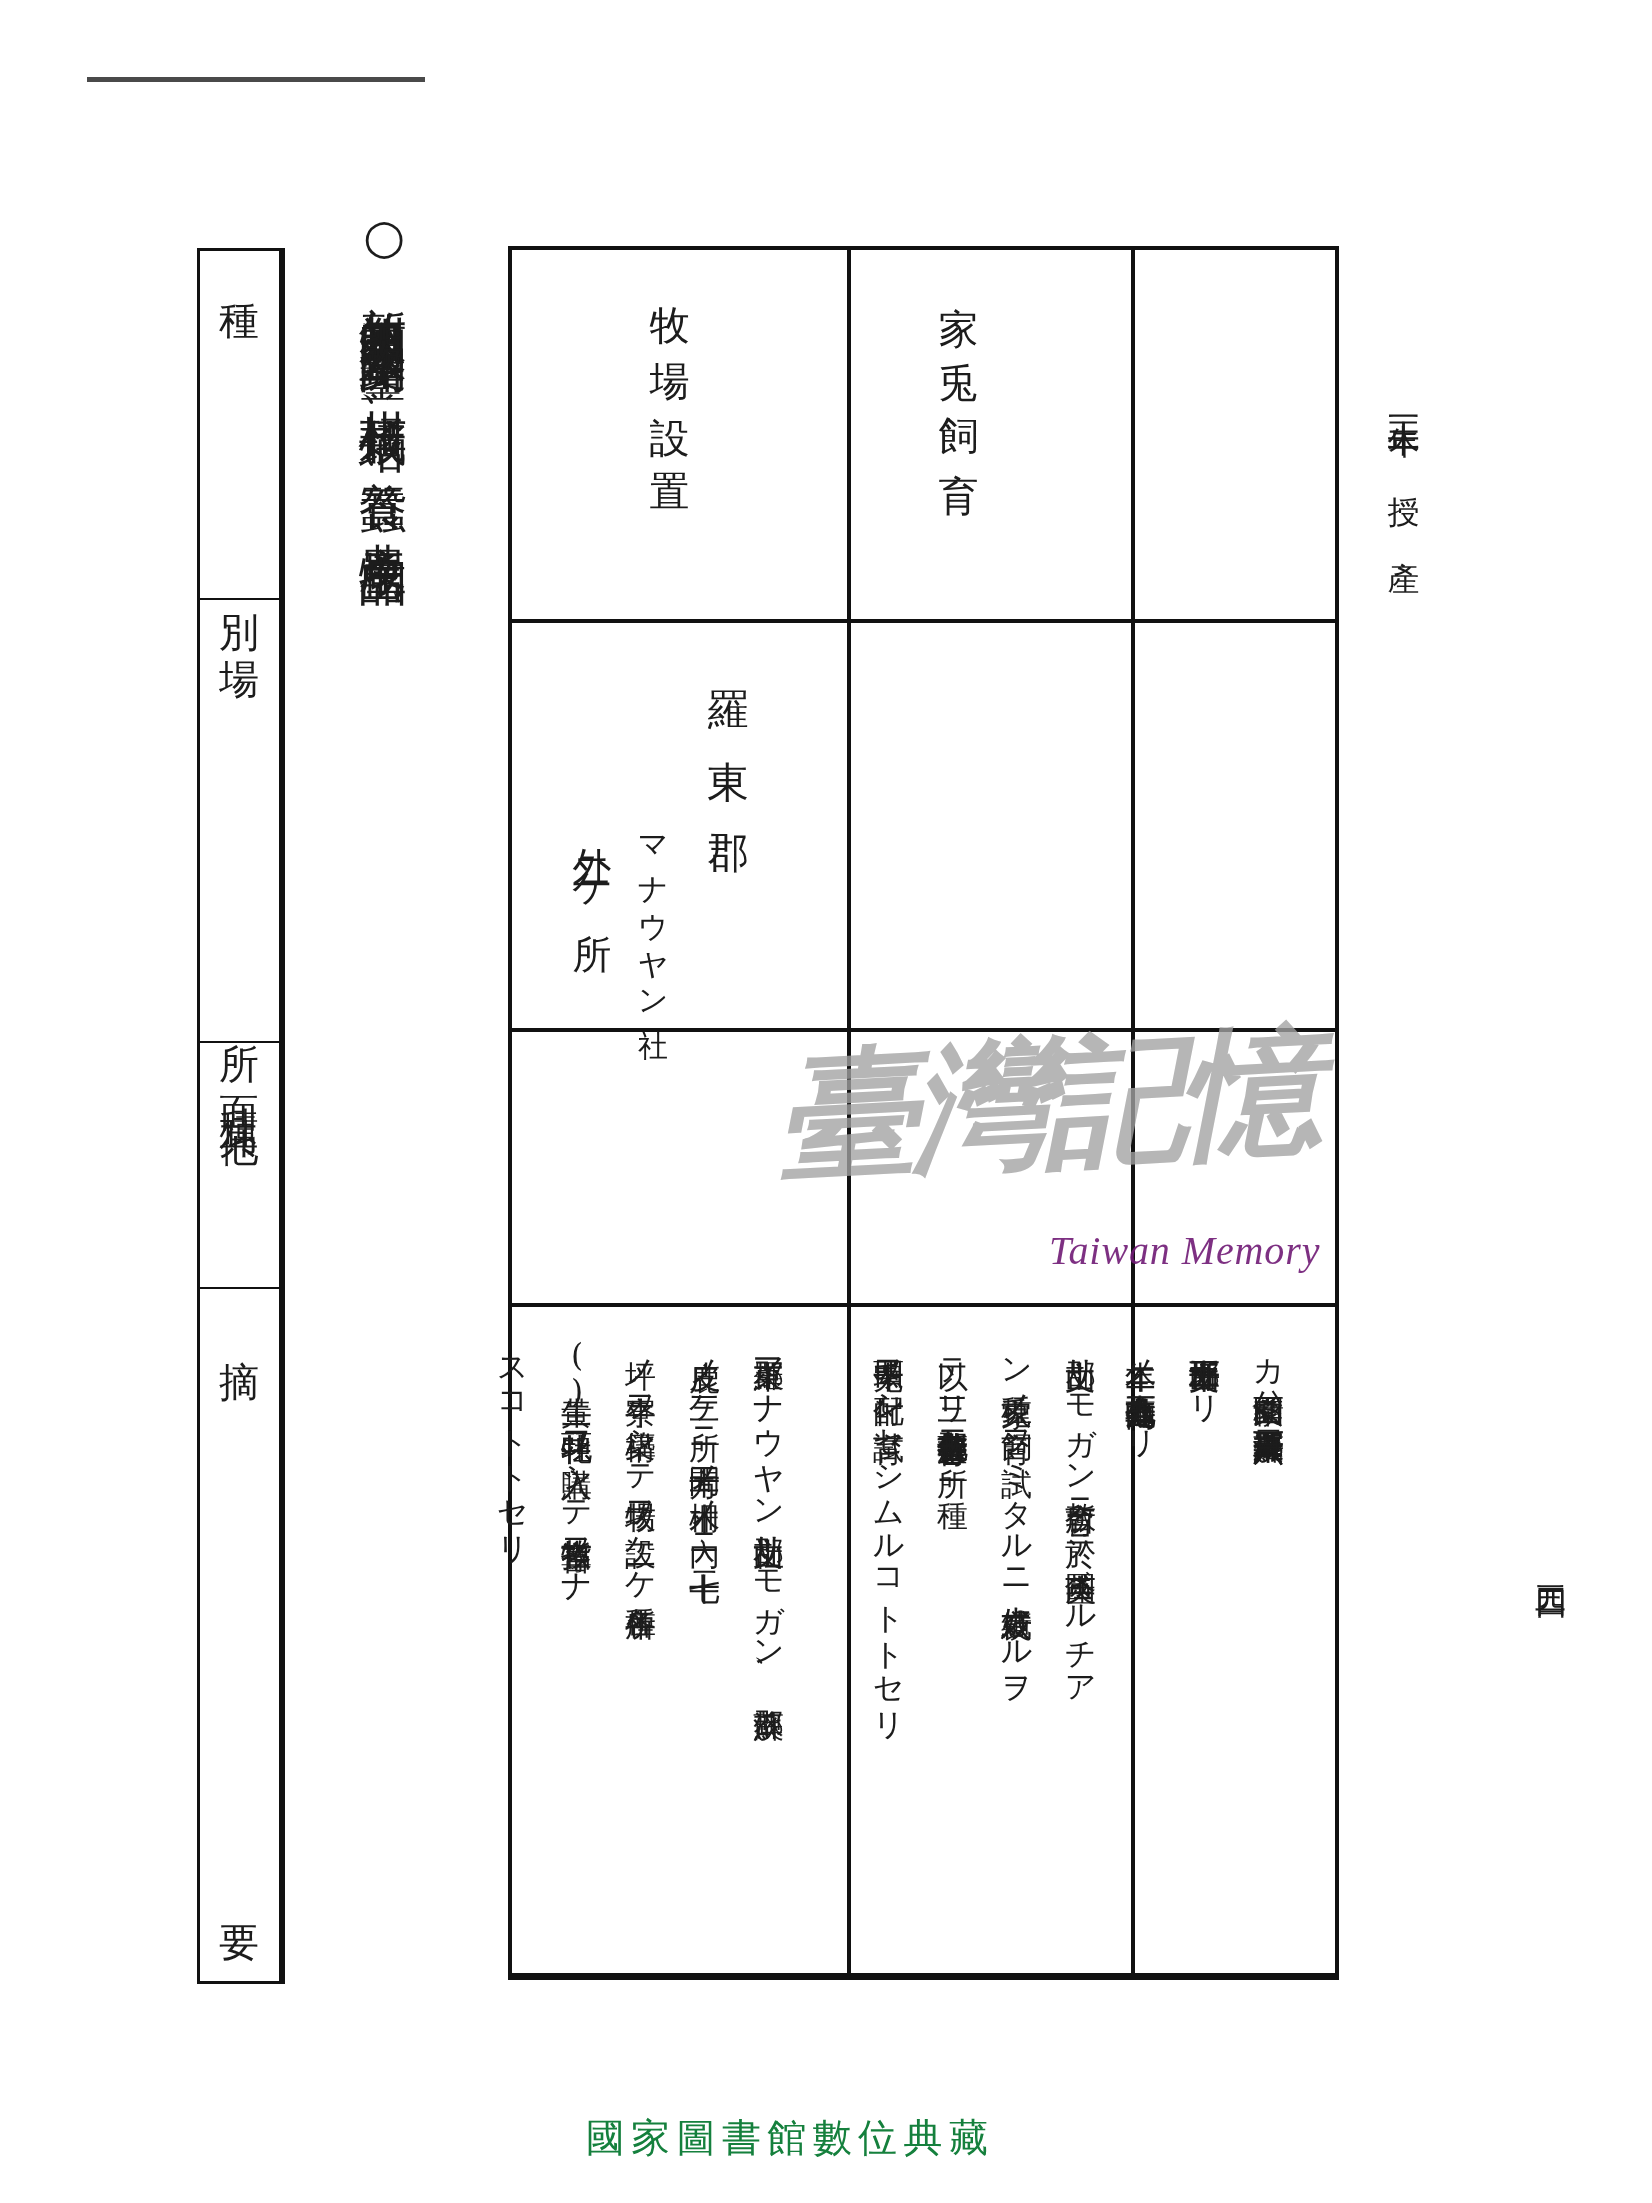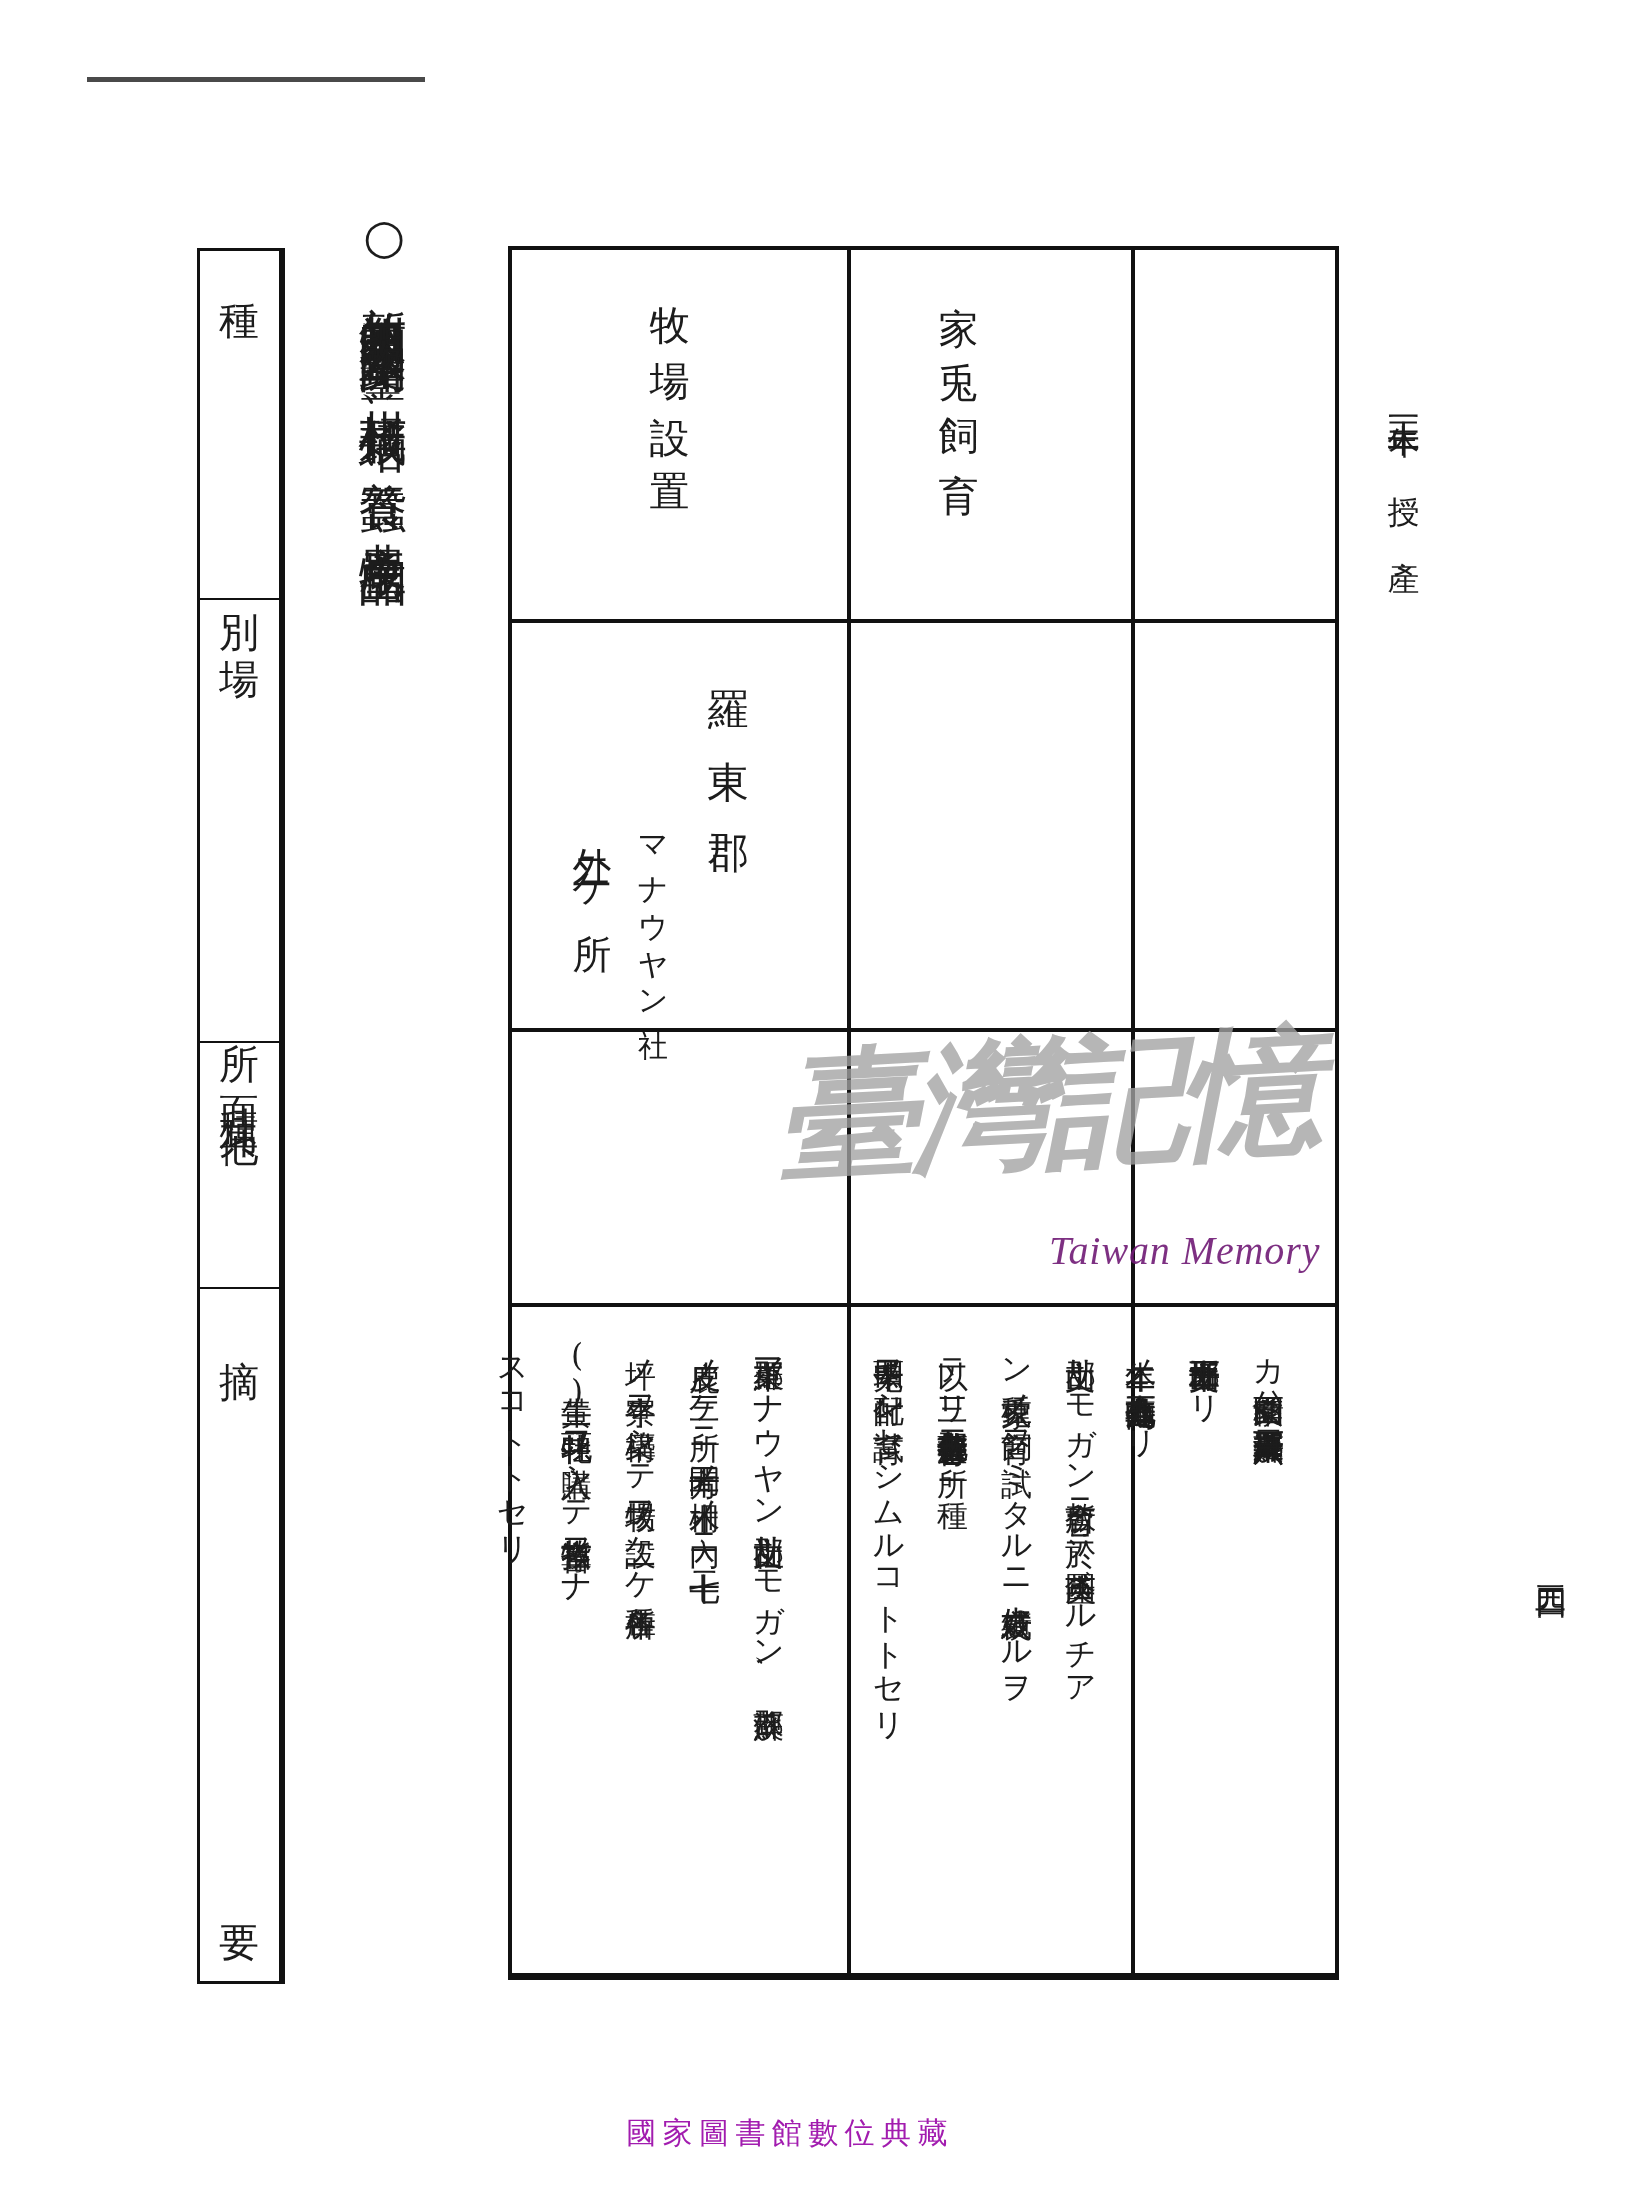--- a/index.html
+++ b/index.html
@@ -68,21 +68,21 @@
   }
   .wm-latin{
     left:1049px; top:1210px; font-size:40px; color:#701a75; opacity:.9;
     font-style:italic; letter-spacing:0.9px; z-index:6; pointer-events:none;
     font-family:"Liberation Serif","DejaVu Serif",serif;
     margin-top:17px;
   }
 
   .footer-caption{
     left:790px; top:2118px; transform:translateX(-50%);
-    font-size:30px; letter-spacing:6.4px; color:#a21caf; line-height:1;
+    font-size:39px; letter-spacing:6.4px; color:#15803d; line-height:1;
     font-family:"DejaVu Sans","Liberation Sans",sans-serif;
   }
 </style>
 </head>
 <body>
 
 <div class="page">
 
   <div class="abs artifact-line"></div>
 

